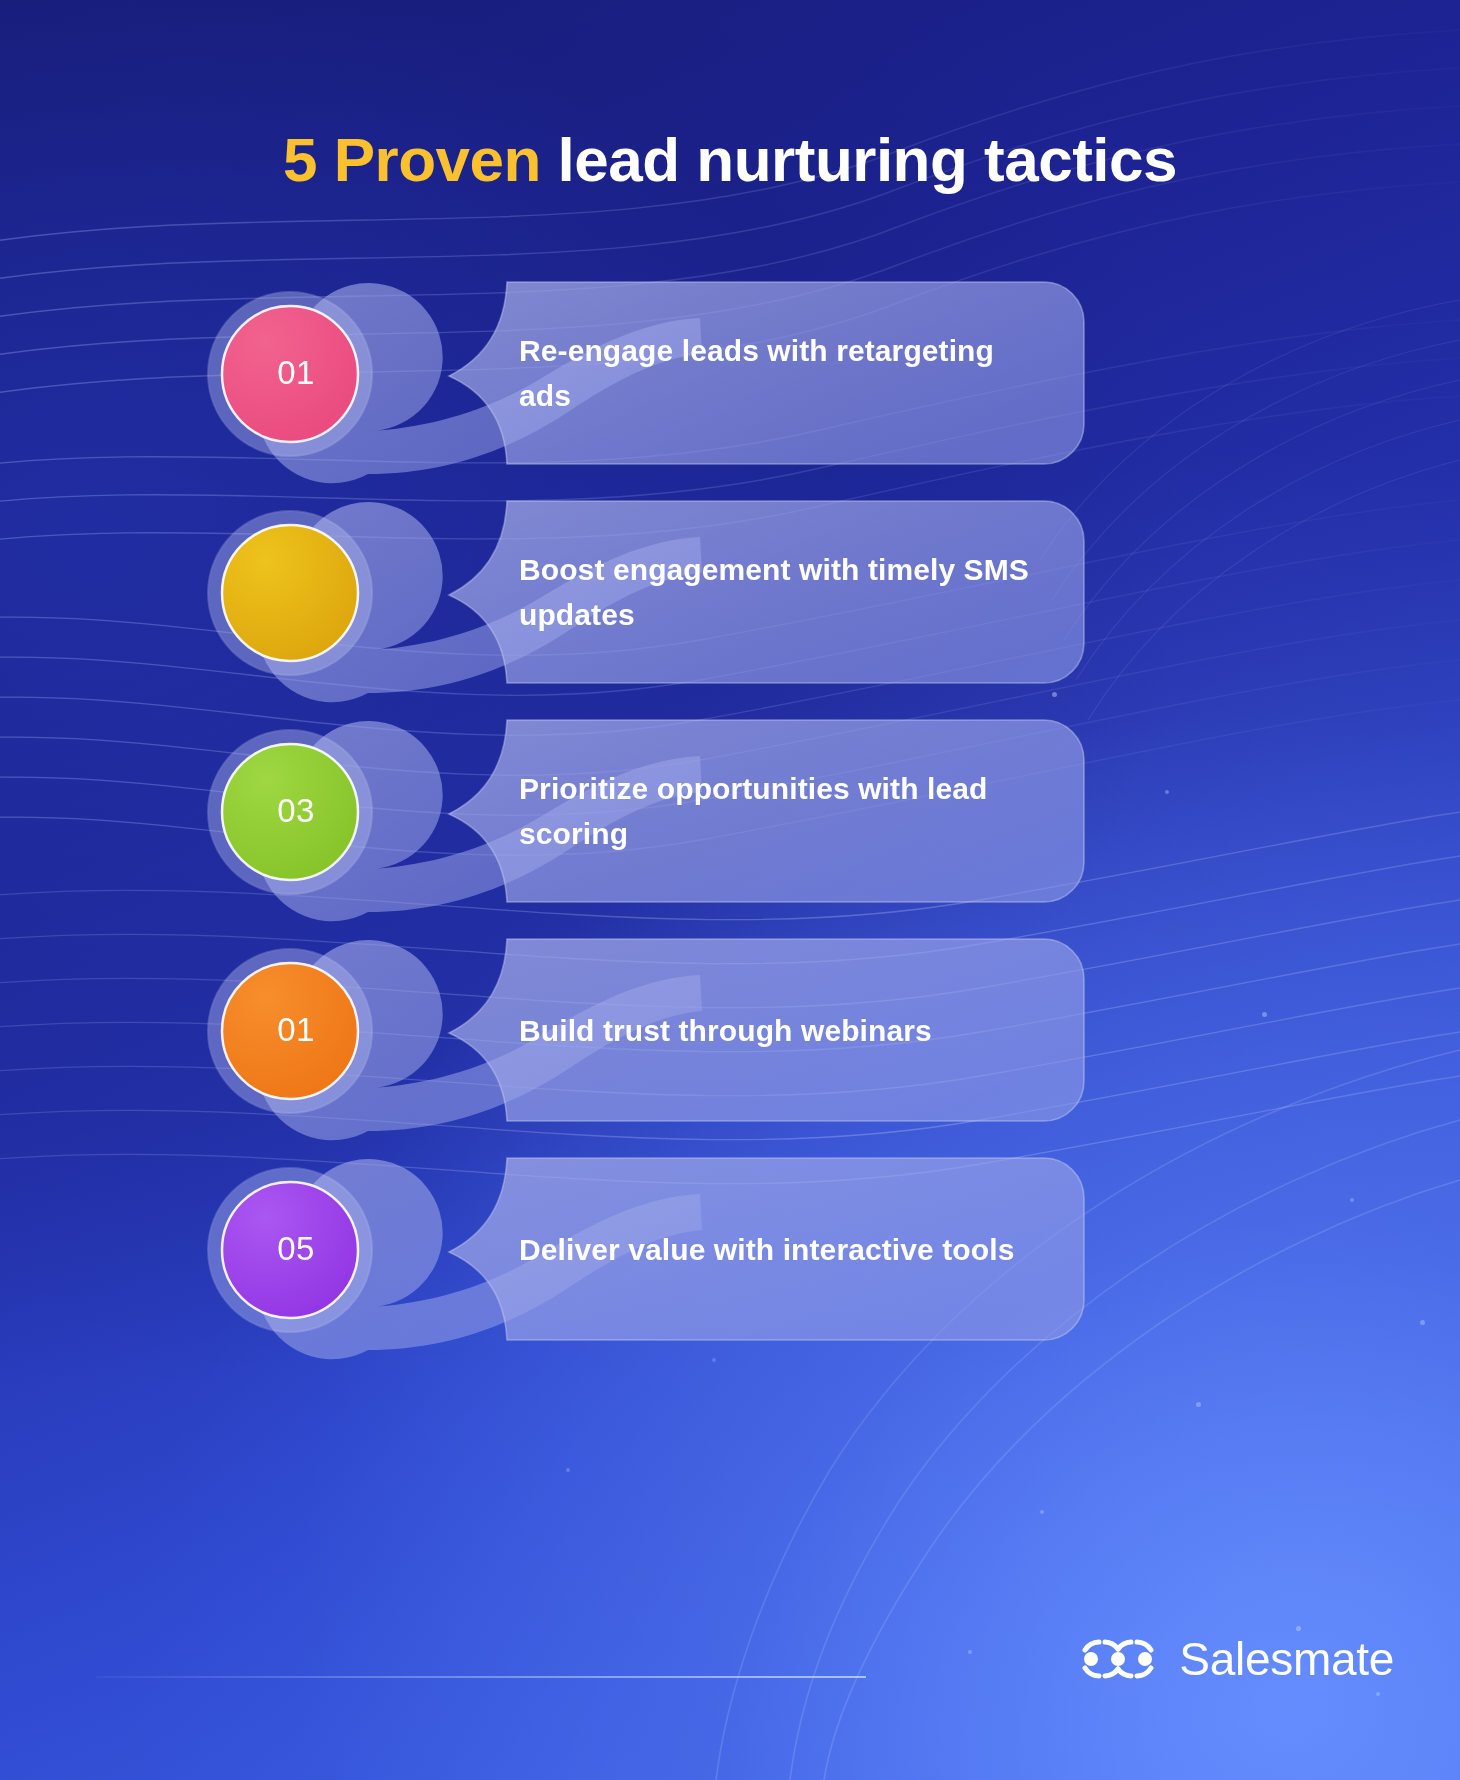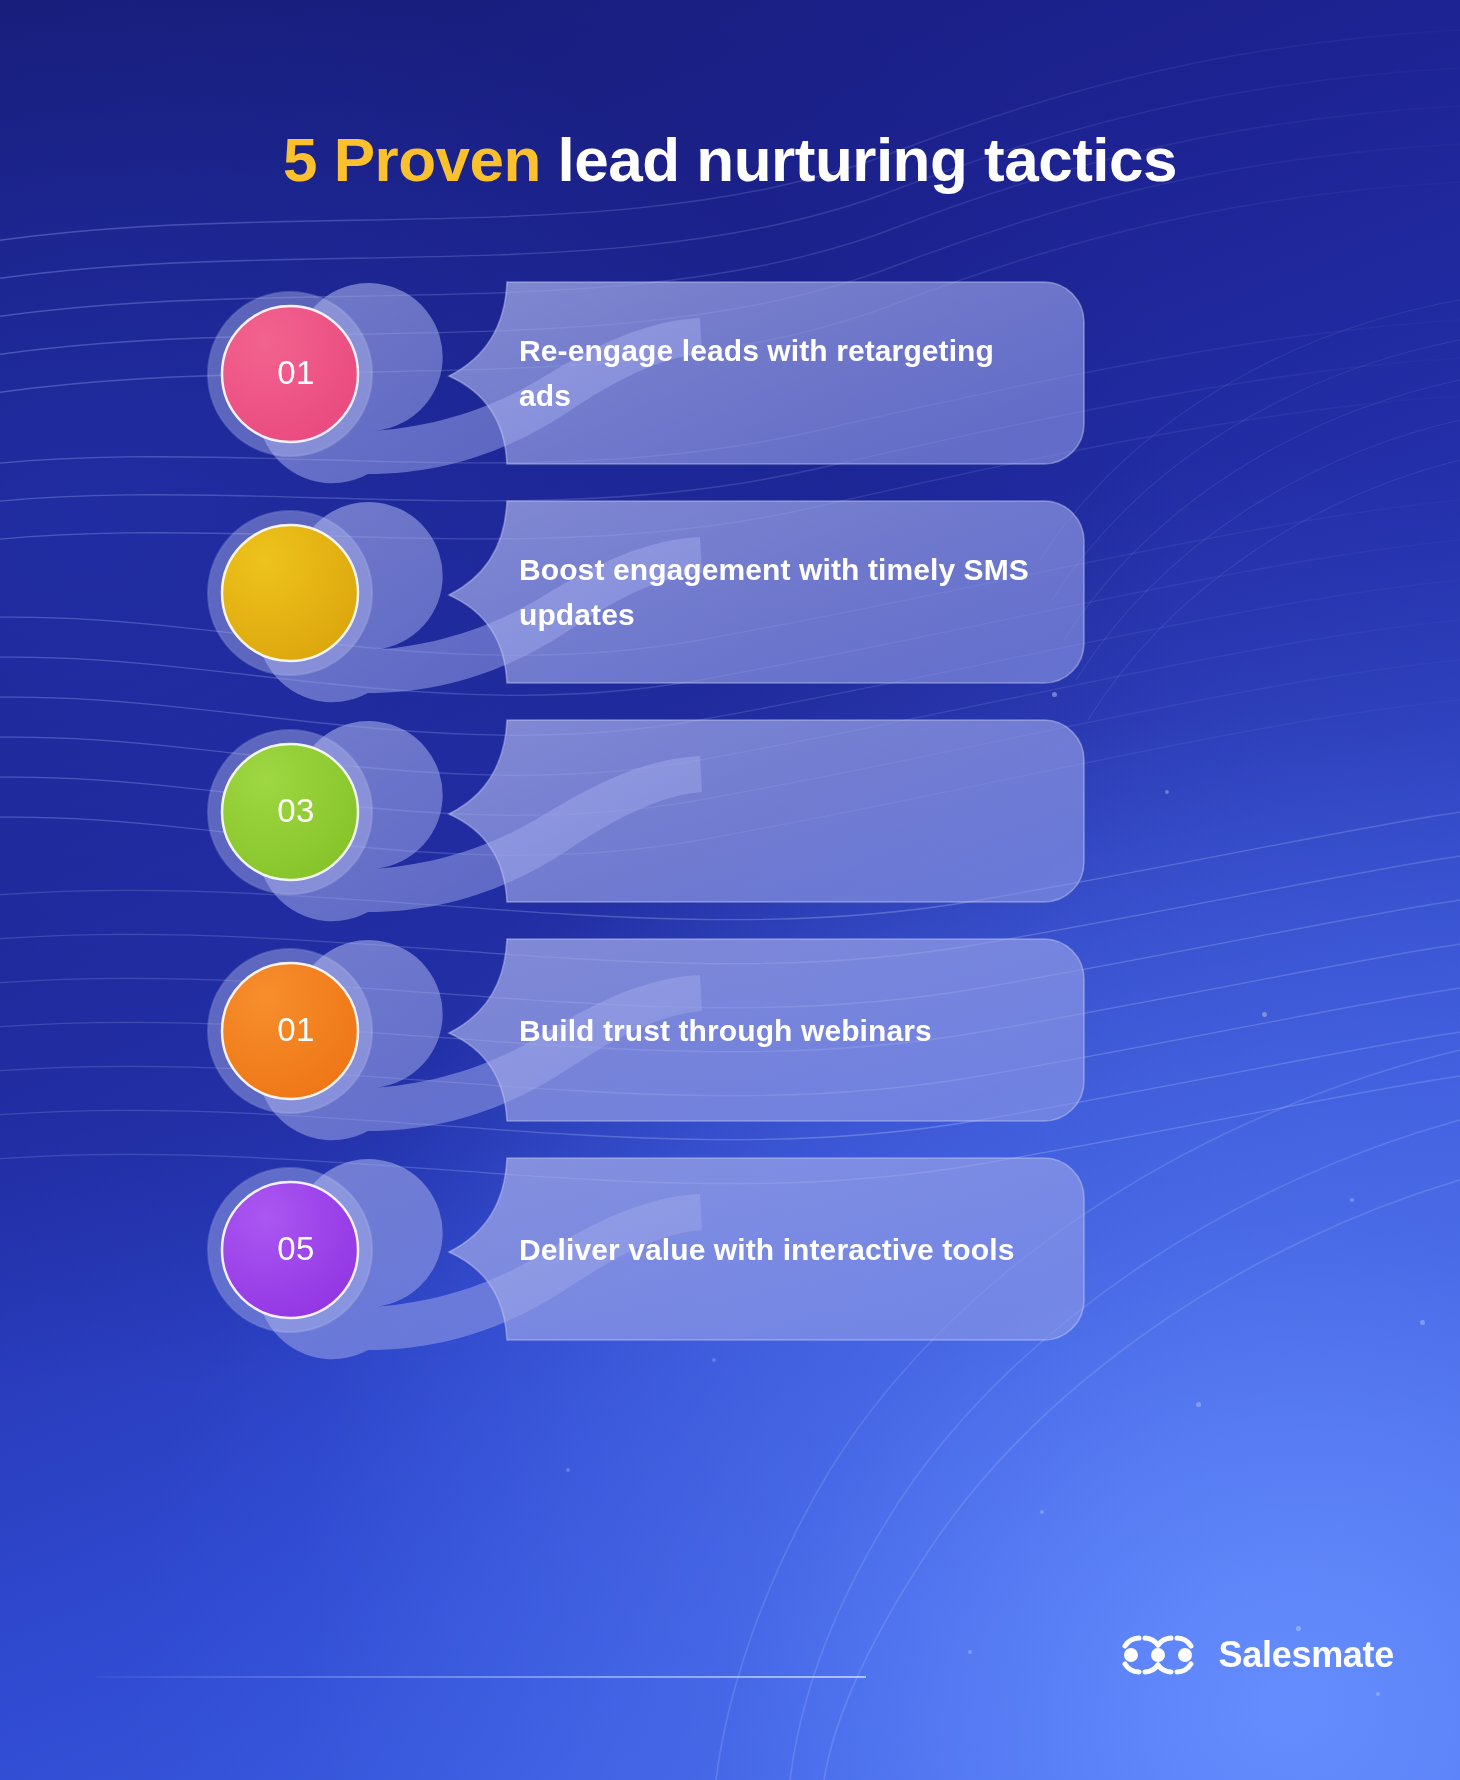--- a/index.html
+++ b/index.html
@@ -136,22 +136,22 @@
   .brand {
     position: absolute;
     right: 66px;
     top: 62px;
     display: flex;
     align-items: center;
     gap: 22px;
   }
   .brand-name {
     color: #ffffff;
-    font-size: 36px;
-    font-weight: 700;
+    font-size: 46px;
+    font-weight: 400;
     letter-spacing: -0.3px;
   }
 </style>
 </head>
 <body>
 
 <div id="poster">
 
   <svg class="bg-lines" viewBox="0 0 1460 1780" preserveAspectRatio="none">
     <defs>
@@ -331,20 +331,21 @@
                  h537 a40,40 0 0,1 40,40
                  v102 a40,40 0 0,1 -40,40
                  h-537
                  c-2,-44 -22,-72 -58,-88
                  c36,-18 56,-48 58,-94 Z" fill="url(#cardG2)" stroke="#ccd3f5" stroke-opacity="0.45" stroke-width="1.6"></path>
         <circle cx="76" cy="130" r="68" fill="url(#badgeG2)" stroke="#ffffff" stroke-opacity="0.9" stroke-width="2.5"></circle>
       </svg>
       <div class="badge" style="background:transparent;box-shadow:none;">
         <span>03</span>
       </div>
+      <div class="card-text">Prioritize opportunities with lead scoring</div>
     </div>
 
     <div class="row row-3">
       <svg class="row-svg" viewBox="0 0 870 258">
         <defs>
           <linearGradient id="cardG3" x1="0" y1="0" x2="1" y2="0.7">
             <stop offset="0%" stop-color="#a9b0ea" stop-opacity="0.72"></stop>
             <stop offset="100%" stop-color="#8f9ae6" stop-opacity="0.60"></stop>
           </linearGradient>
           <radialGradient id="badgeG3" cx="0.32" cy="0.26" r="0.88">

